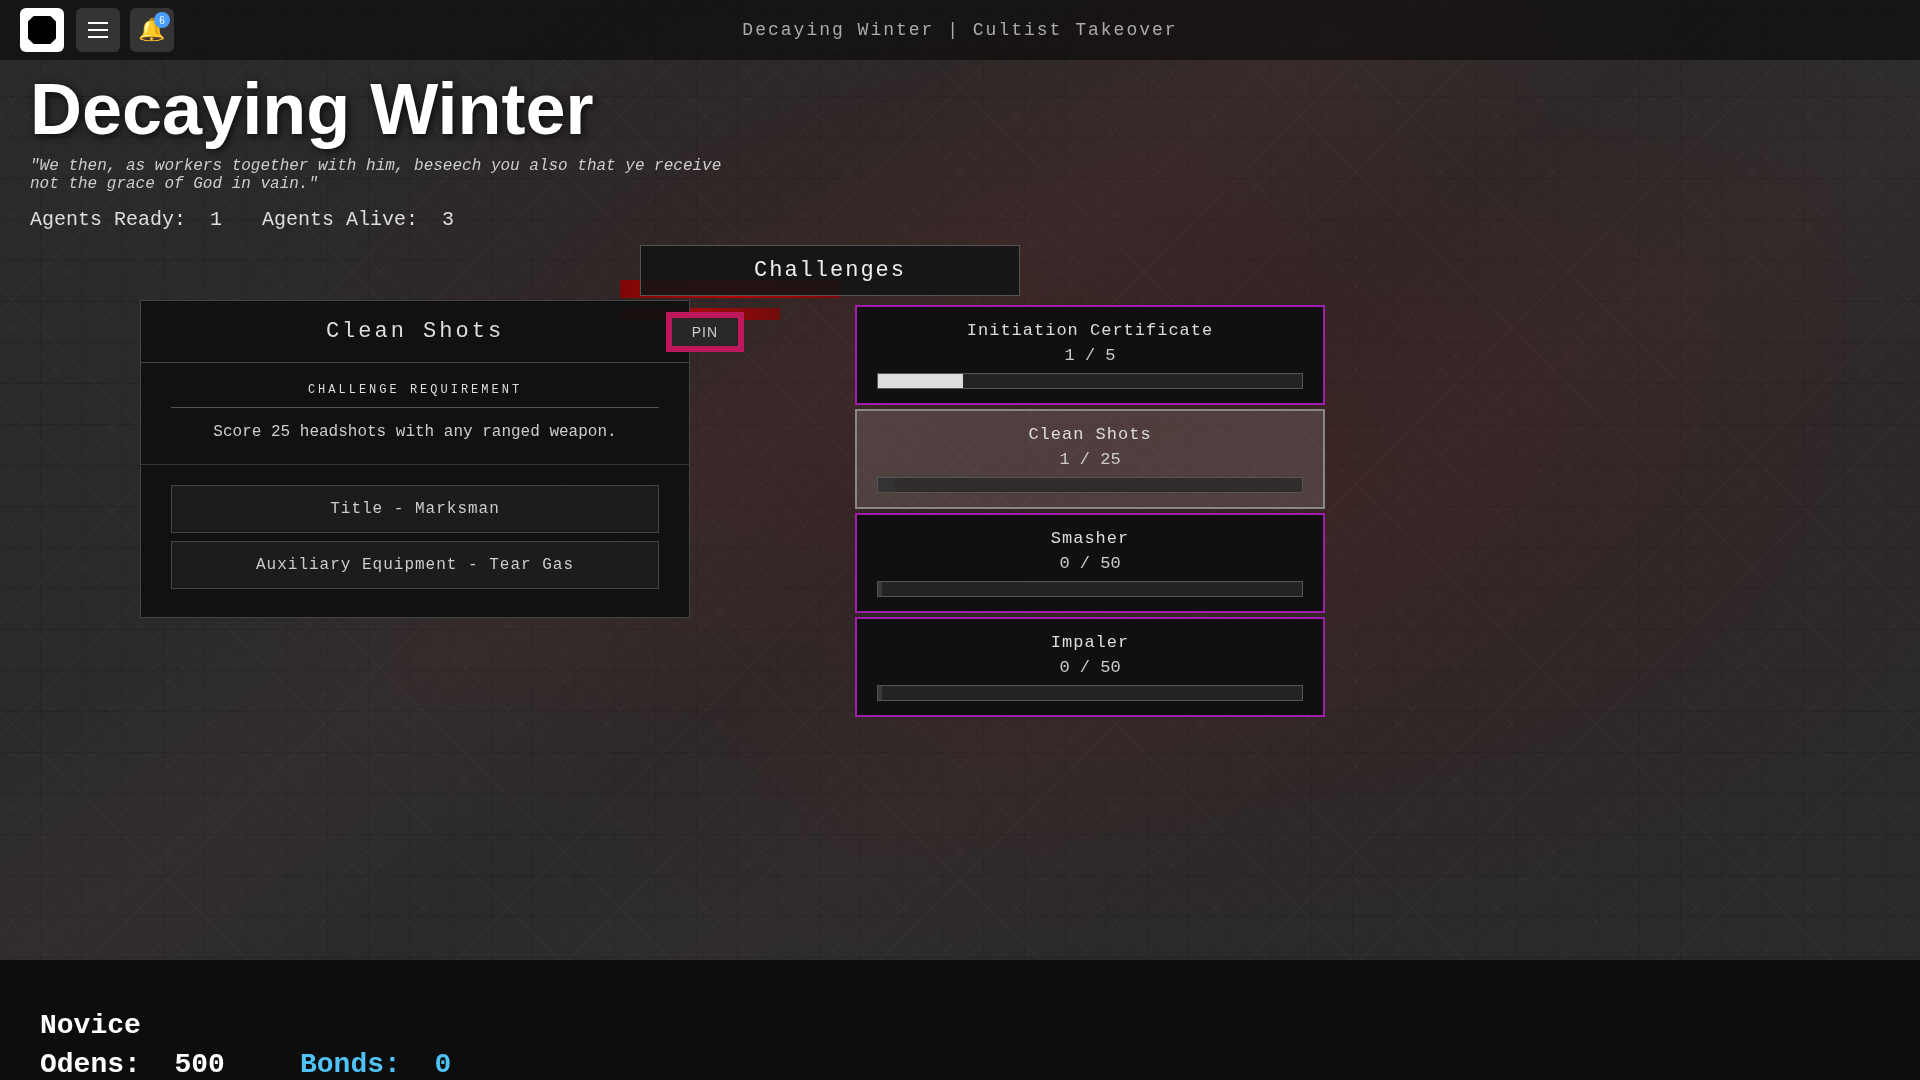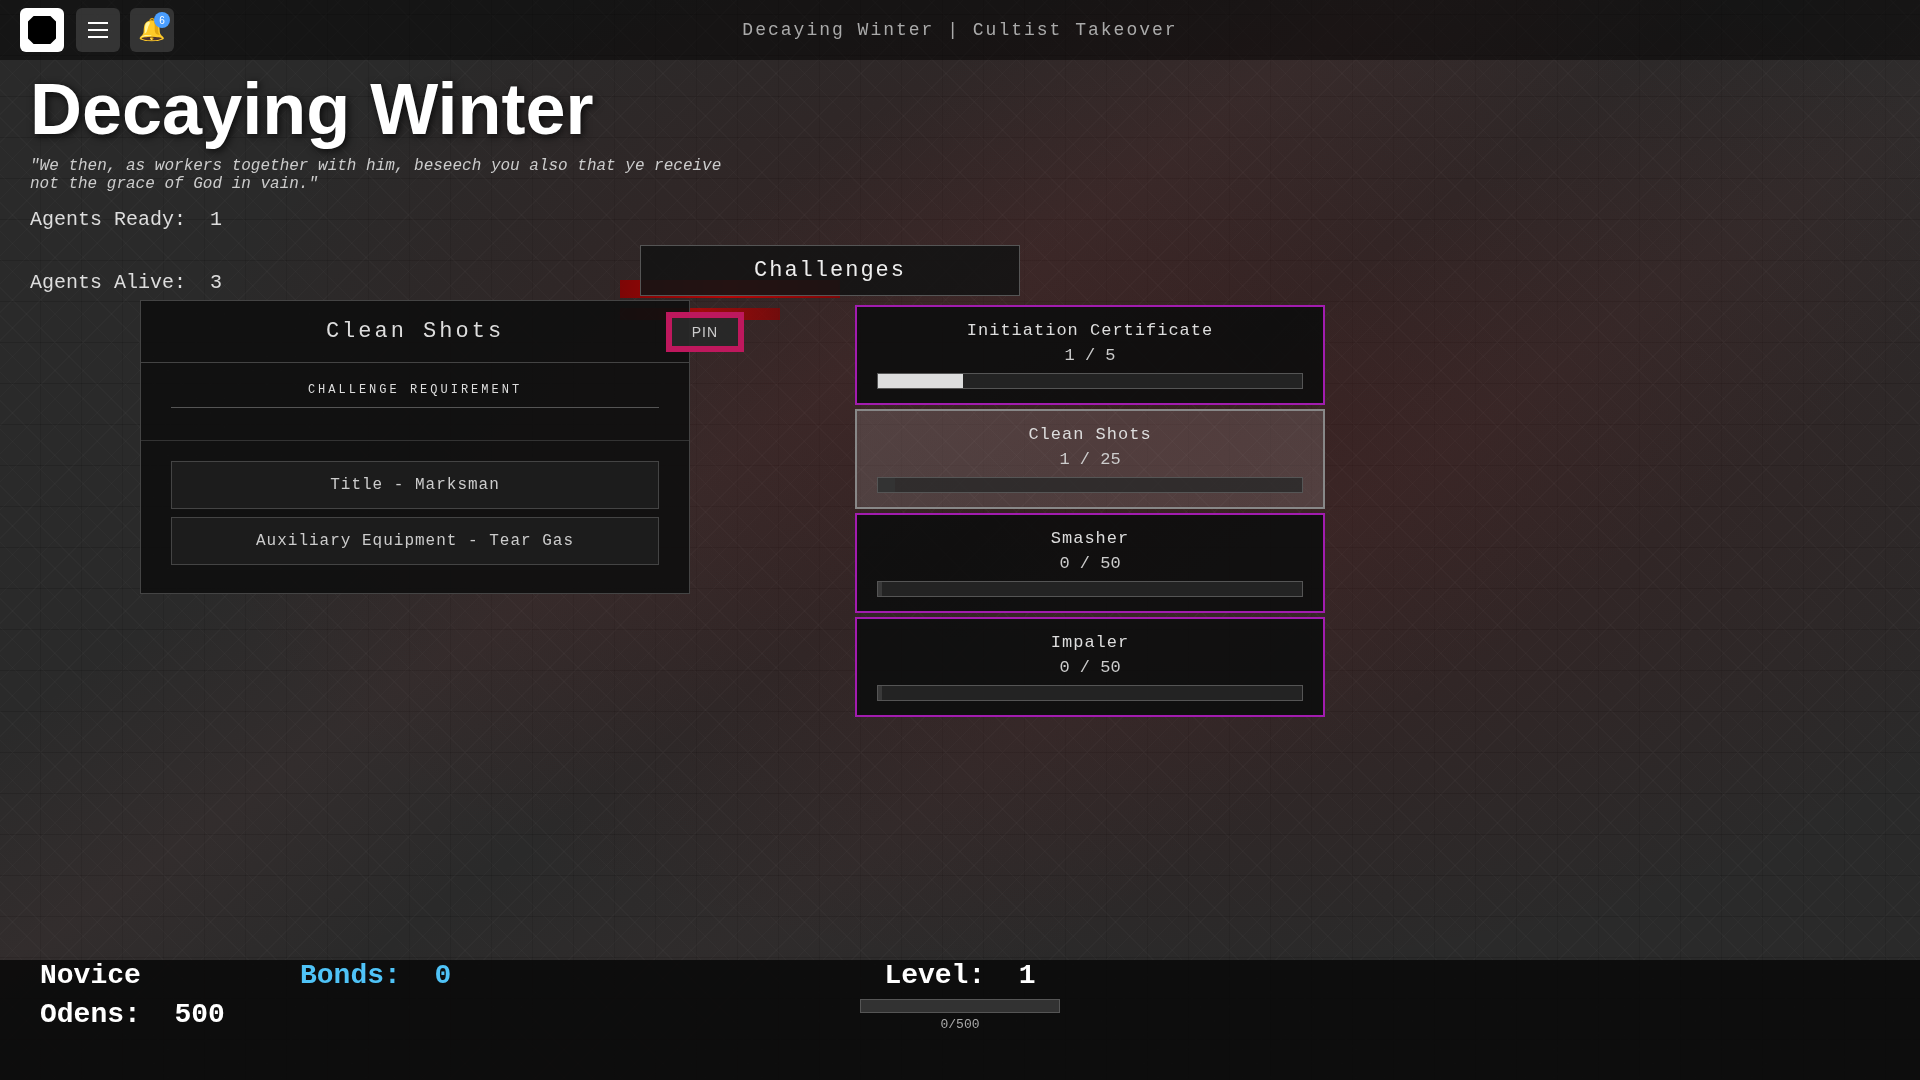--- a/index.html
+++ b/index.html
@@ -179,21 +179,20 @@
       color: #ccc;
       font-style: italic;
       margin-top: 8px;
       max-width: 700px;
     }
 
     .agents-info {
       margin-top: 15px;
       display: flex;
       gap: 40px;
-      flex-direction: column;
     }
 
     .agent-stat {
       font-size: 20px;
       color: #ddd;
       font-weight: bold;
     }
 
     .agent-stat span {
       font-weight: normal;
@@ -388,21 +387,21 @@
 
     
     .bottom-bar {
       position: absolute;
       bottom: 0;
       left: 0;
       right: 0;
       height: 120px;
       background: rgba(10,10,10,0.9);
       display: flex;
-      align-items: flex-start;
+      align-items: flex-end;
       padding: 0 40px;
       z-index: 10;
     }
 
     .player-rank {
       font-size: 28px;
       color: #fff;
       font-weight: bold;
       min-width: 180px;
     }
@@ -518,20 +517,21 @@
   <div class="red-bar-1"></div>
   <div class="red-bar-2"></div>
 
   <div class="challenge-panel">
     <div class="challenge-title-bar">
       <span>Clean Shots</span>
       <button class="pin-btn">PIN</button>
     </div>
     <div class="challenge-req-section">
       <div class="section-header">CHALLENGE REQUIREMENT</div>
+      <div class="req-text">Score 25 headshots with any ranged weapon.</div>
     </div>
     <div class="completion-section">
       <div class="reward-item">Title - Marksman</div>
       <div class="reward-item">Auxiliary Equipment - Tear Gas</div>
     </div>
   </div>
 
   <div class="challenges-list">
   <div class="challenge-item">
         <div class="challenge-item-name">Initiation Certificate</div>
@@ -572,23 +572,13 @@
       <span>Odens:</span>
       &nbsp;<span>500</span>
     </div>
   </div>
   <div style="margin-left:40px;">
     <div class="player-bonds">
       <span>Bonds:</span>
       &nbsp;<span>0</span>
     </div>
   </div>
-  <div class="level-section">
-    <div class="level-text">
-      <span>Level:</span>
-      &nbsp;<span>1</span>
-    </div>
-    <div class="xp-bar-bg">
-      <div class="xp-bar-fill"></div>
-    </div>
-    <div class="xp-text">0/500</div>
-  </div>
 </div>
 
 </body></html>

